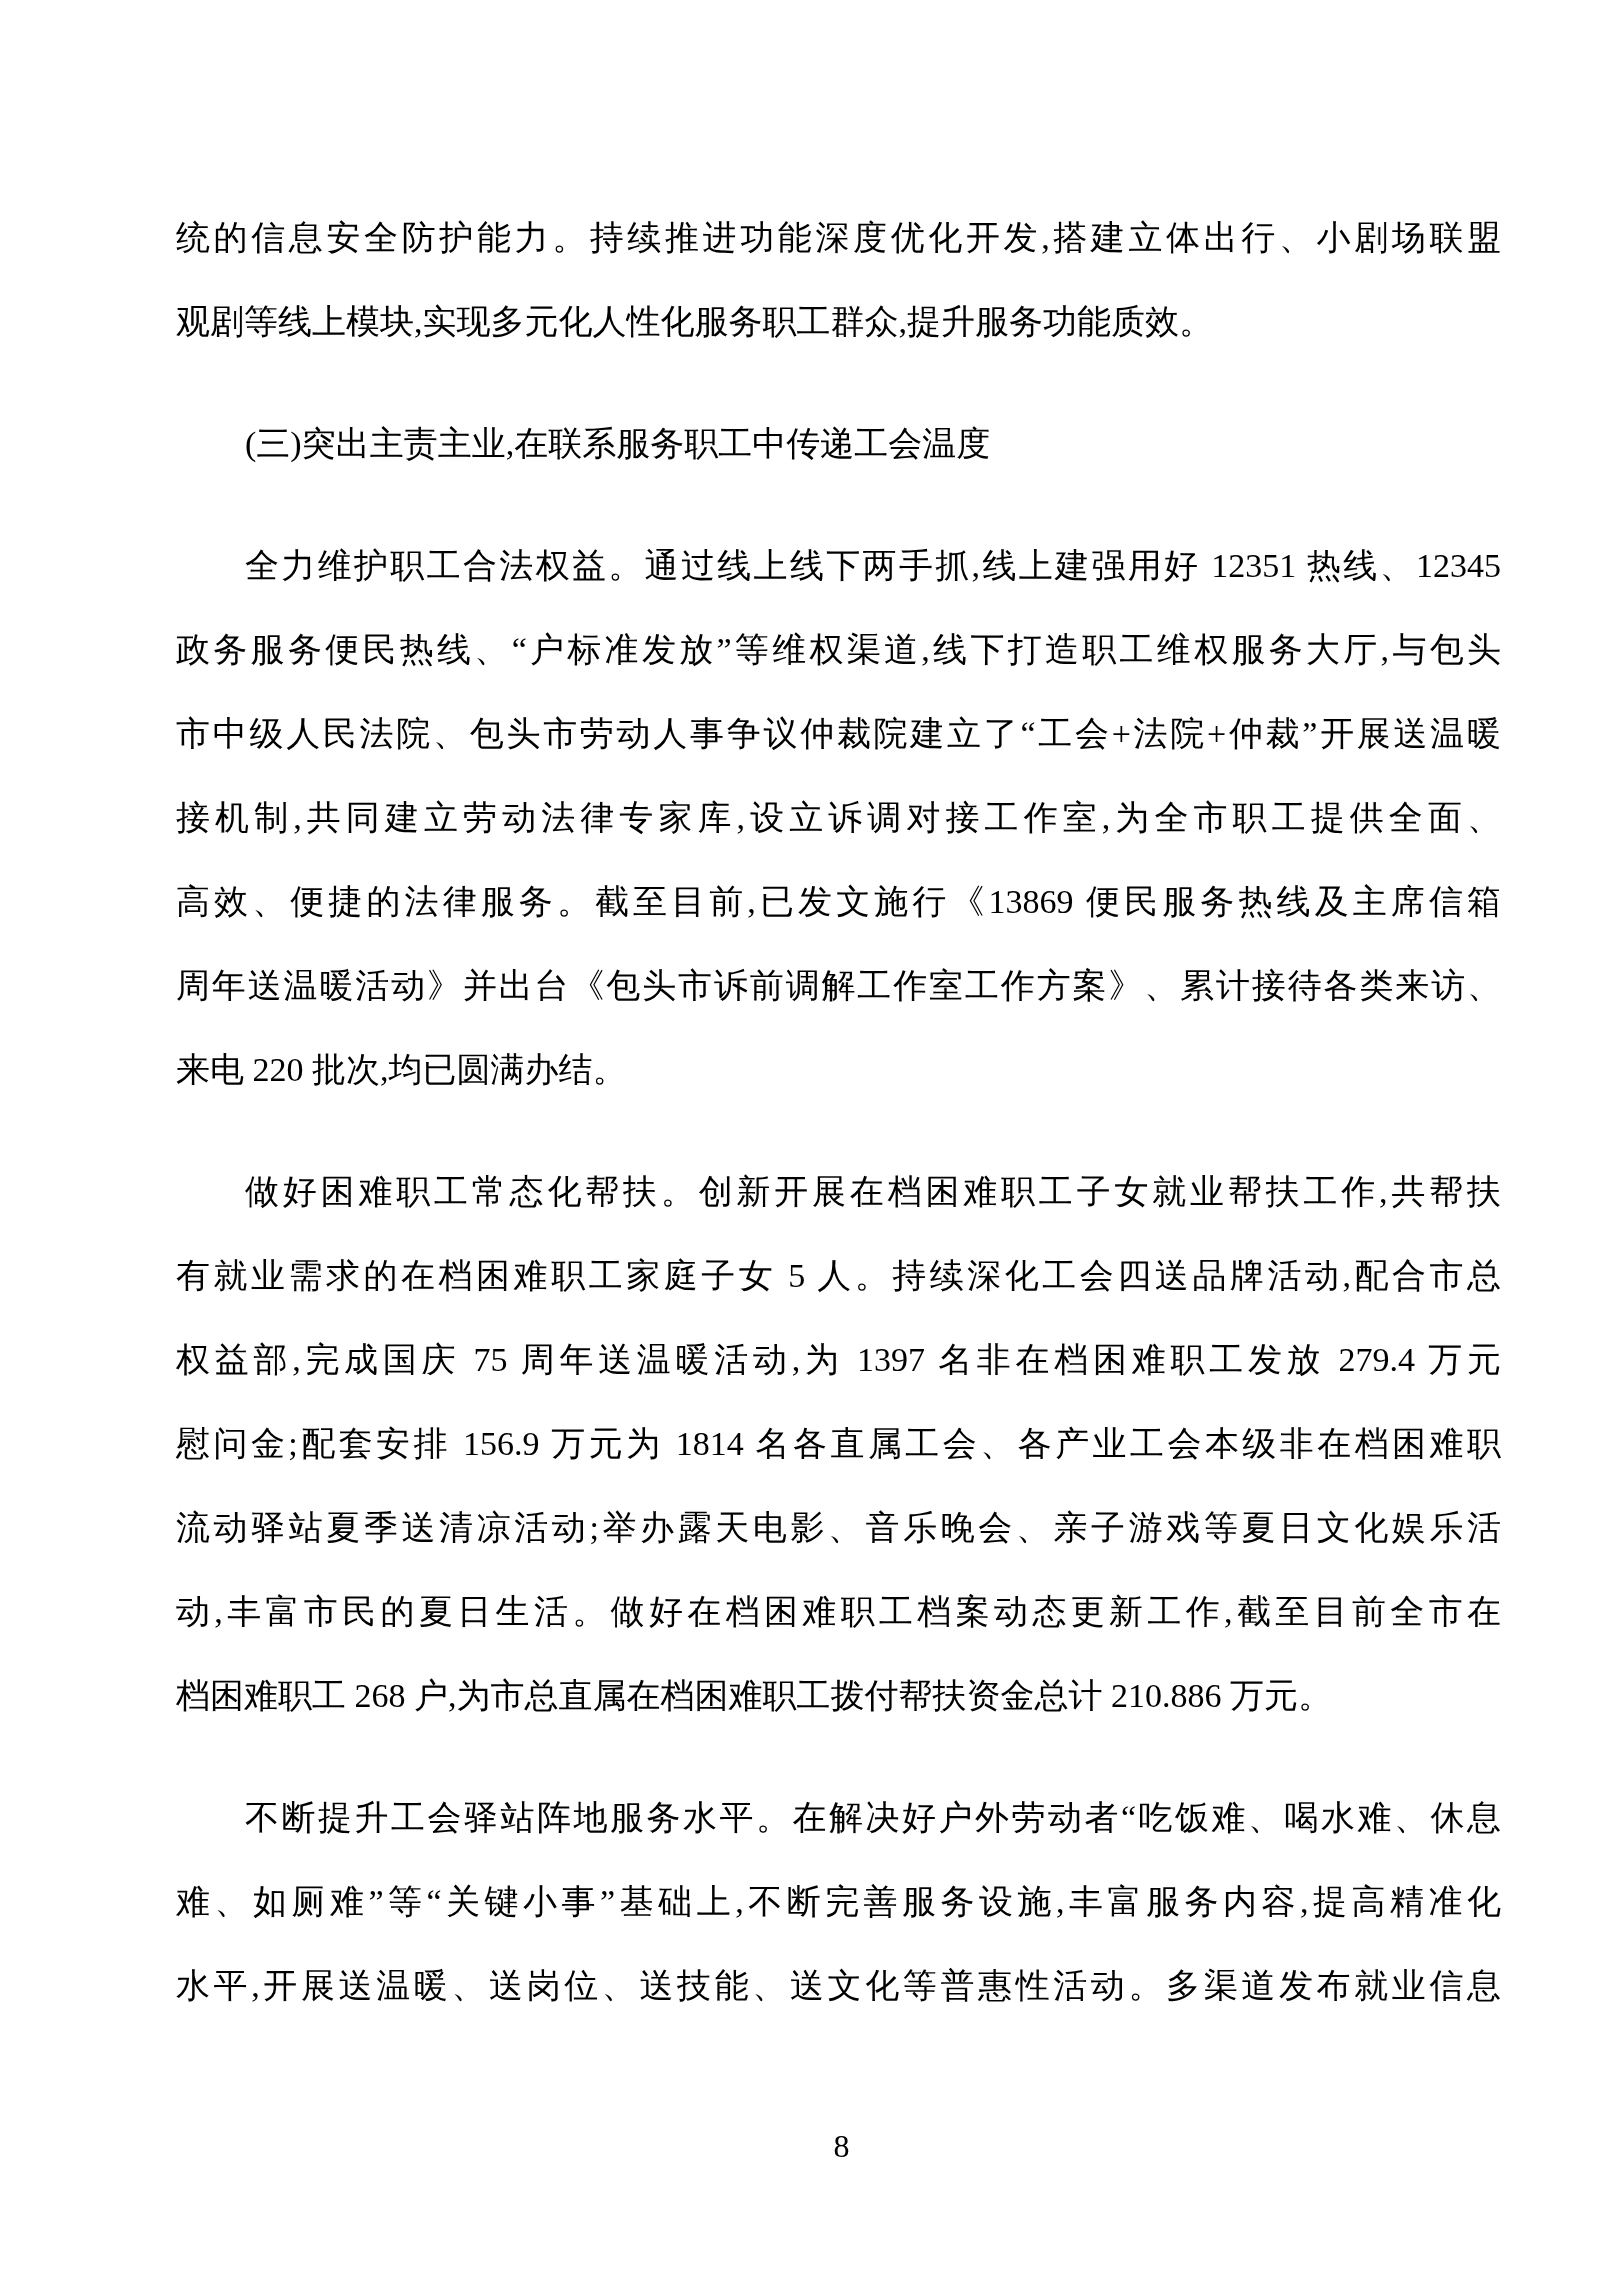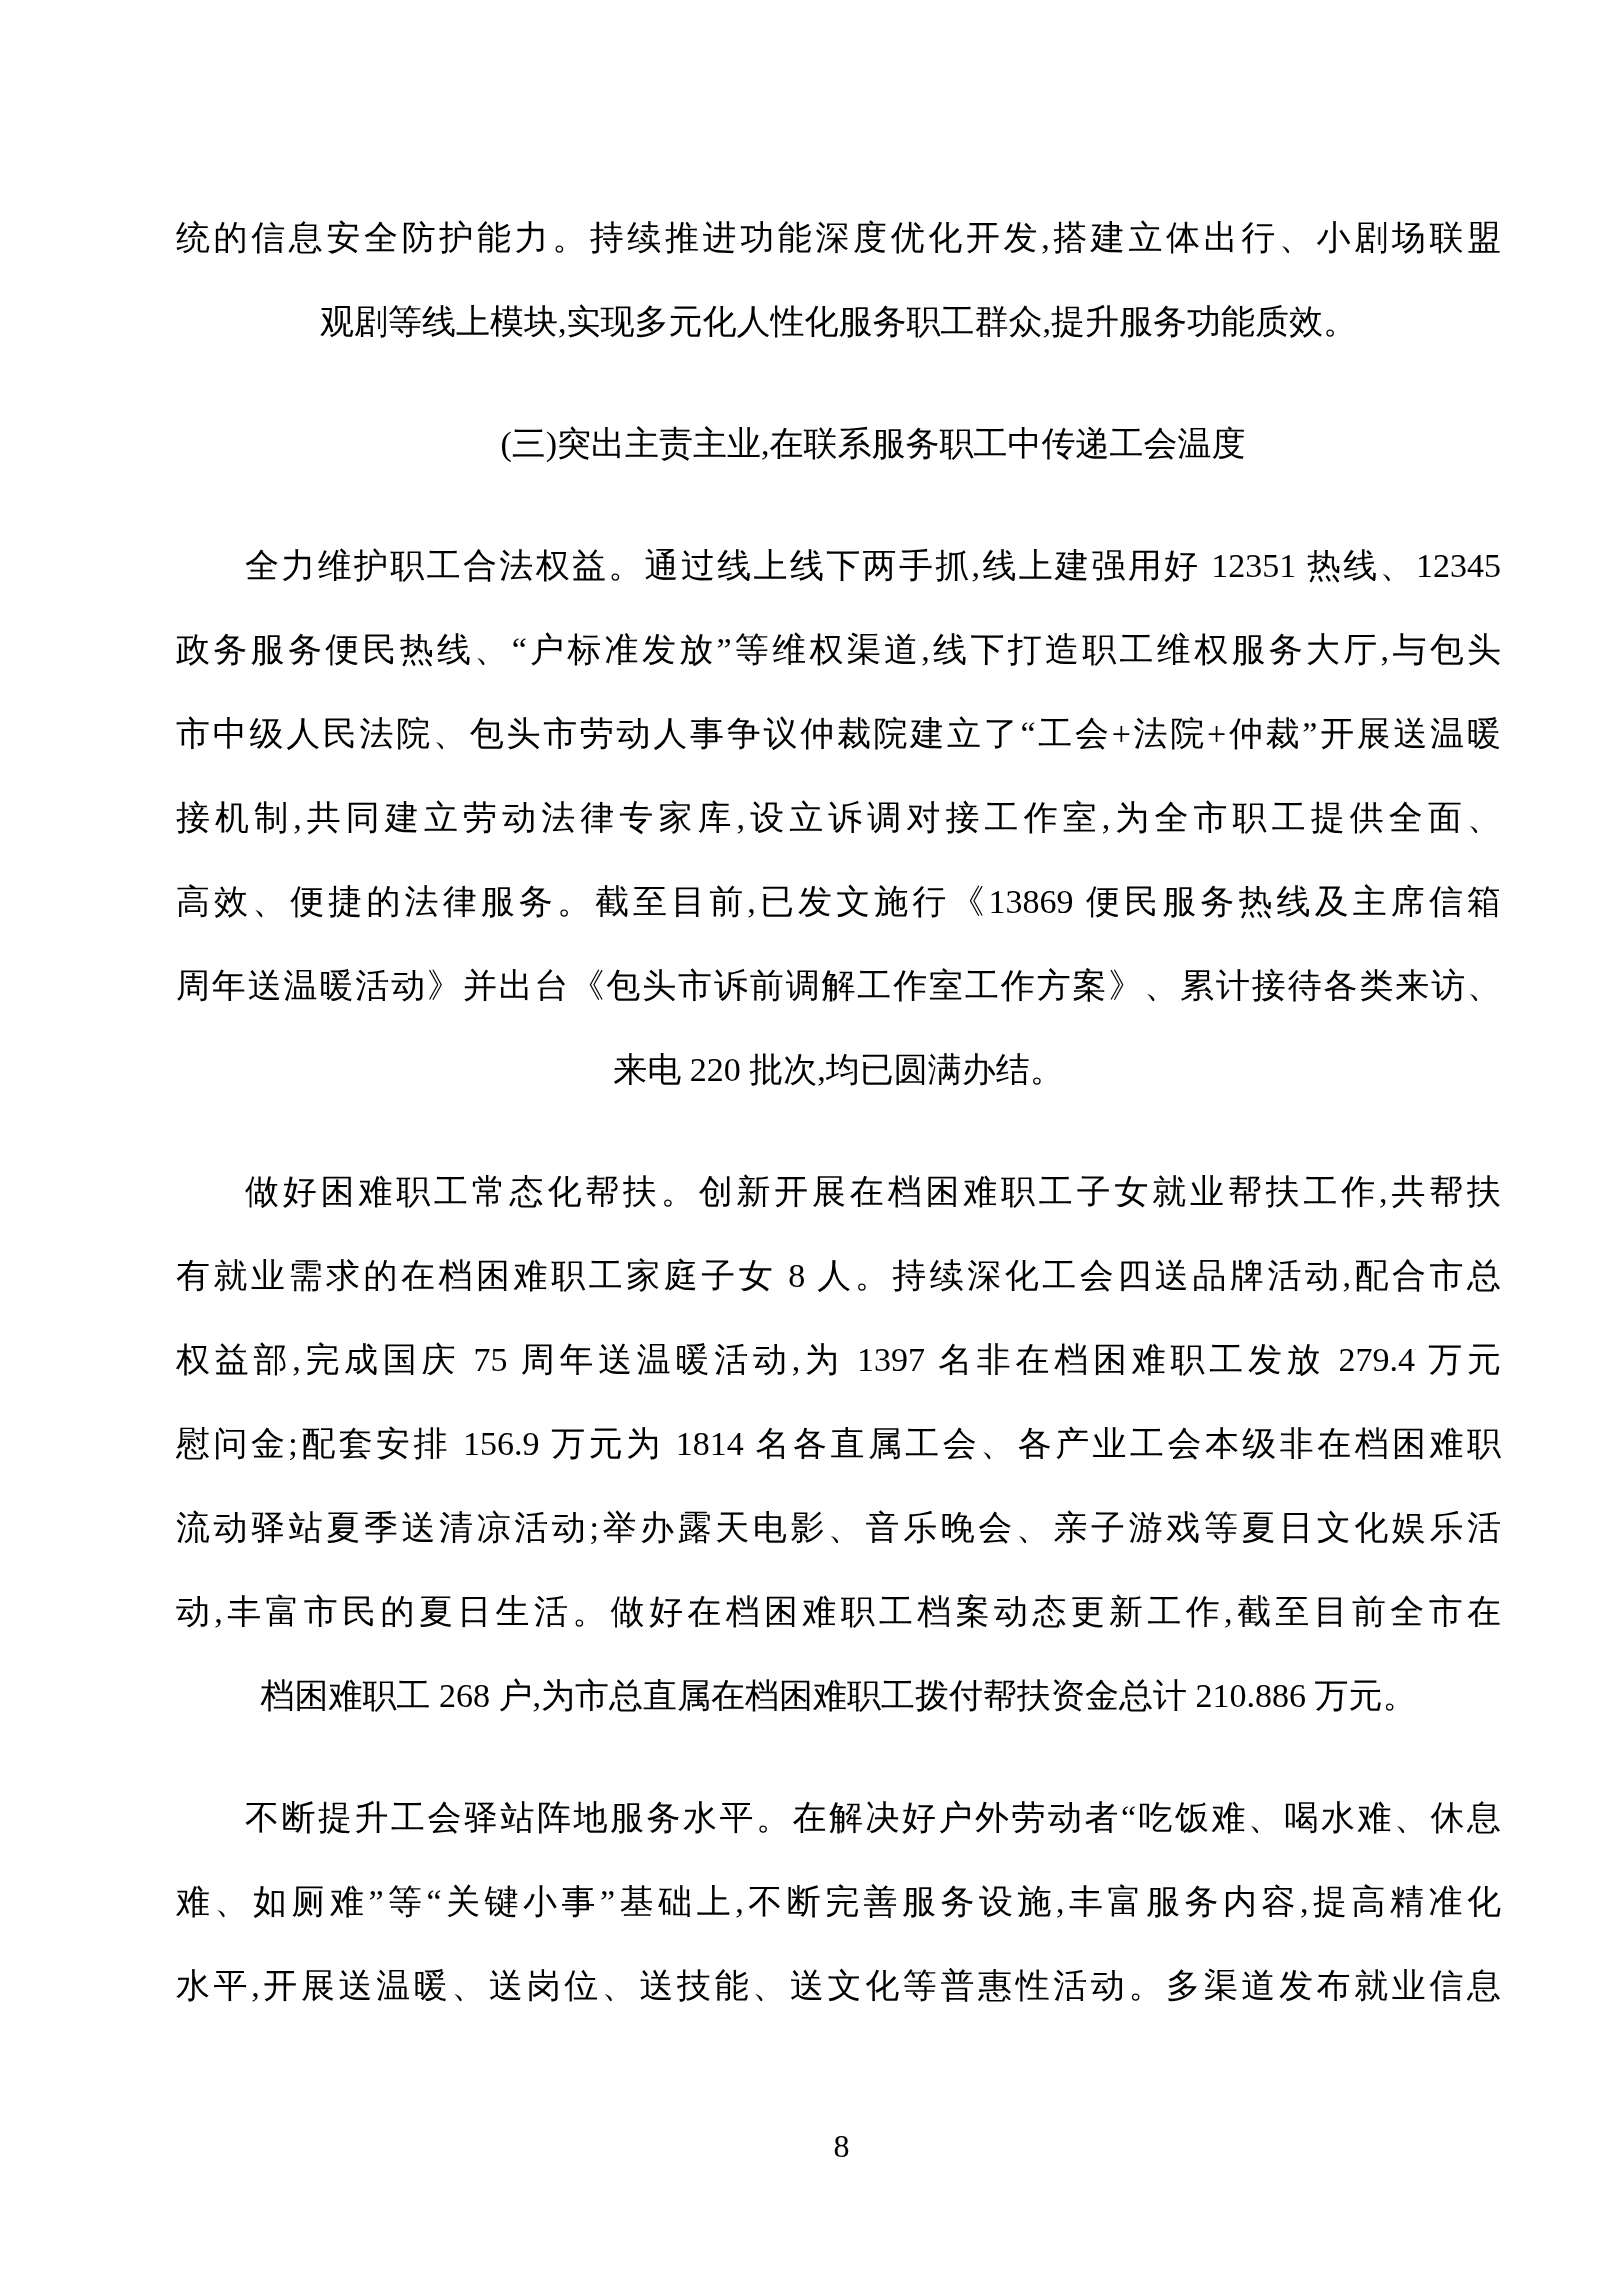--- a/index.html
+++ b/index.html
@@ -27,21 +27,21 @@
     margin: 0 0 38px 0;
     padding: 0;
   }
   .para:last-child {
     margin-bottom: 0;
   }
   .line {
     font-size: 34px;
     height: 84px;
     line-height: 84px;
-    text-align: center;
+    text-align: left;
     white-space: normal;
   }
   .fill {
     text-align: justify;
     text-align-last: justify;
     -moz-text-align-last: justify;
   }
   .indent {
     text-indent: 69px;
     font-family: Liberation Serif, serif;
@@ -76,21 +76,21 @@
       <div class="line fill">政务服务便民热线、“户标准发放”等维权渠道,线下打造职工维权服务大厅,与包头</div>
       <div class="line fill">市中级人民法院、包头市劳动人事争议仲裁院建立了“工会+法院+仲裁”开展送温暖</div>
       <div class="line fill">接机制,共同建立劳动法律专家库,设立诉调对接工作室,为全市职工提供全面、</div>
       <div class="line fill">高效、便捷的法律服务。截至目前,已发文施行《13869 便民服务热线及主席信箱</div>
       <div class="line fill">周年送温暖活动》并出台《包头市诉前调解工作室工作方案》、累计接待各类来访、</div>
       <div class="line">来电 220 批次,均已圆满办结。</div>
     </div>
 
     <div class="para">
       <div class="line fill indent">做好困难职工常态化帮扶。创新开展在档困难职工子女就业帮扶工作,共帮扶</div>
-      <div class="line fill">有就业需求的在档困难职工家庭子女 8 人。持续深化工会四送品牌活动,配合市总</div>
+      <div class="line fill">有就业需求的在档困难职工家庭子女 5 人。持续深化工会四送品牌活动,配合市总</div>
       <div class="line fill">权益部,完成国庆 75 周年送温暖活动,为 1397 名非在档困难职工发放 279.4 万元</div>
       <div class="line fill">慰问金;配套安排 156.9 万元为 1814 名各直属工会、各产业工会本级非在档困难职</div>
       <div class="line fill">流动驿站夏季送清凉活动;举办露天电影、音乐晚会、亲子游戏等夏日文化娱乐活</div>
       <div class="line fill">动,丰富市民的夏日生活。做好在档困难职工档案动态更新工作,截至目前全市在</div>
       <div class="line">档困难职工 268 户,为市总直属在档困难职工拨付帮扶资金总计 210.886 万元。</div>
     </div>
 
     <div class="para">
       <div class="line fill indent">不断提升工会驿站阵地服务水平。在解决好户外劳动者“吃饭难、喝水难、休息</div>
       <div class="line fill">难、如厕难”等“关键小事”基础上,不断完善服务设施,丰富服务内容,提高精准化</div>

